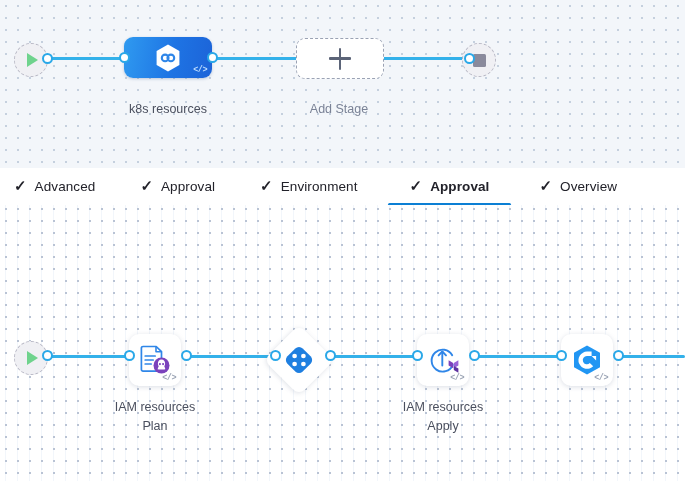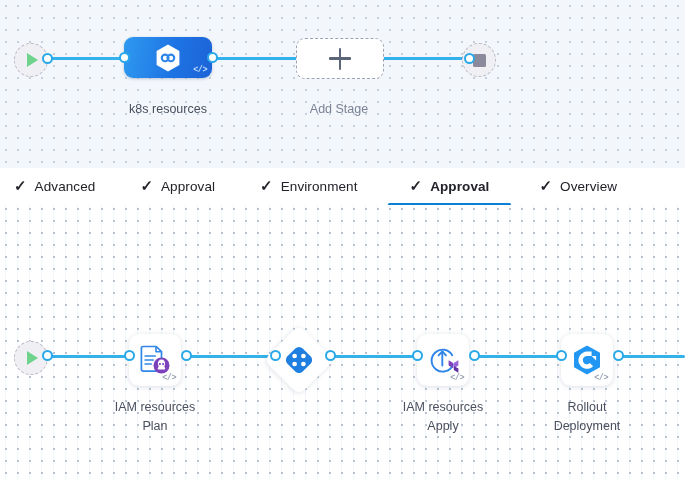--- a/index.html
+++ b/index.html
@@ -270,17 +270,15 @@
     <div class="step-node" style="left:561px;top:129px;">
       <svg class="svgbox" width="34" height="33" viewBox="0 0 34 33">
         <path d="M17 1.6 L30 8.8 V23.2 L17 30.4 L4 23.2 V8.8 Z" fill="#2196f3"></path>
         <path d="M17 7.6 a8.6 8.6 0 1 0 6.2 14.6 l-3.4 -3.1 a4.1 4.1 0 1 1 -2.8 -7 h4.6 v-4.5 Z" fill="#ffffff"></path>
         <path d="M21.6 12.1 h4.5 v4.5 l-4.5 -4.5 Z" fill="#ffffff"></path>
       </svg>
       <span class="codeglyph" style="color:#9aa3b4;">&lt;/&gt;</span>
     </div>
     <div class="port" style="left:556px;top:145px;"></div>
     <div class="port" style="left:613px;top:145px;"></div>
-    <div class="node-label" style="left:507px;top:193px;width:160px;">Rollout
-Deployment</div>
 
   </div>
 </div>
 
 </body></html>

